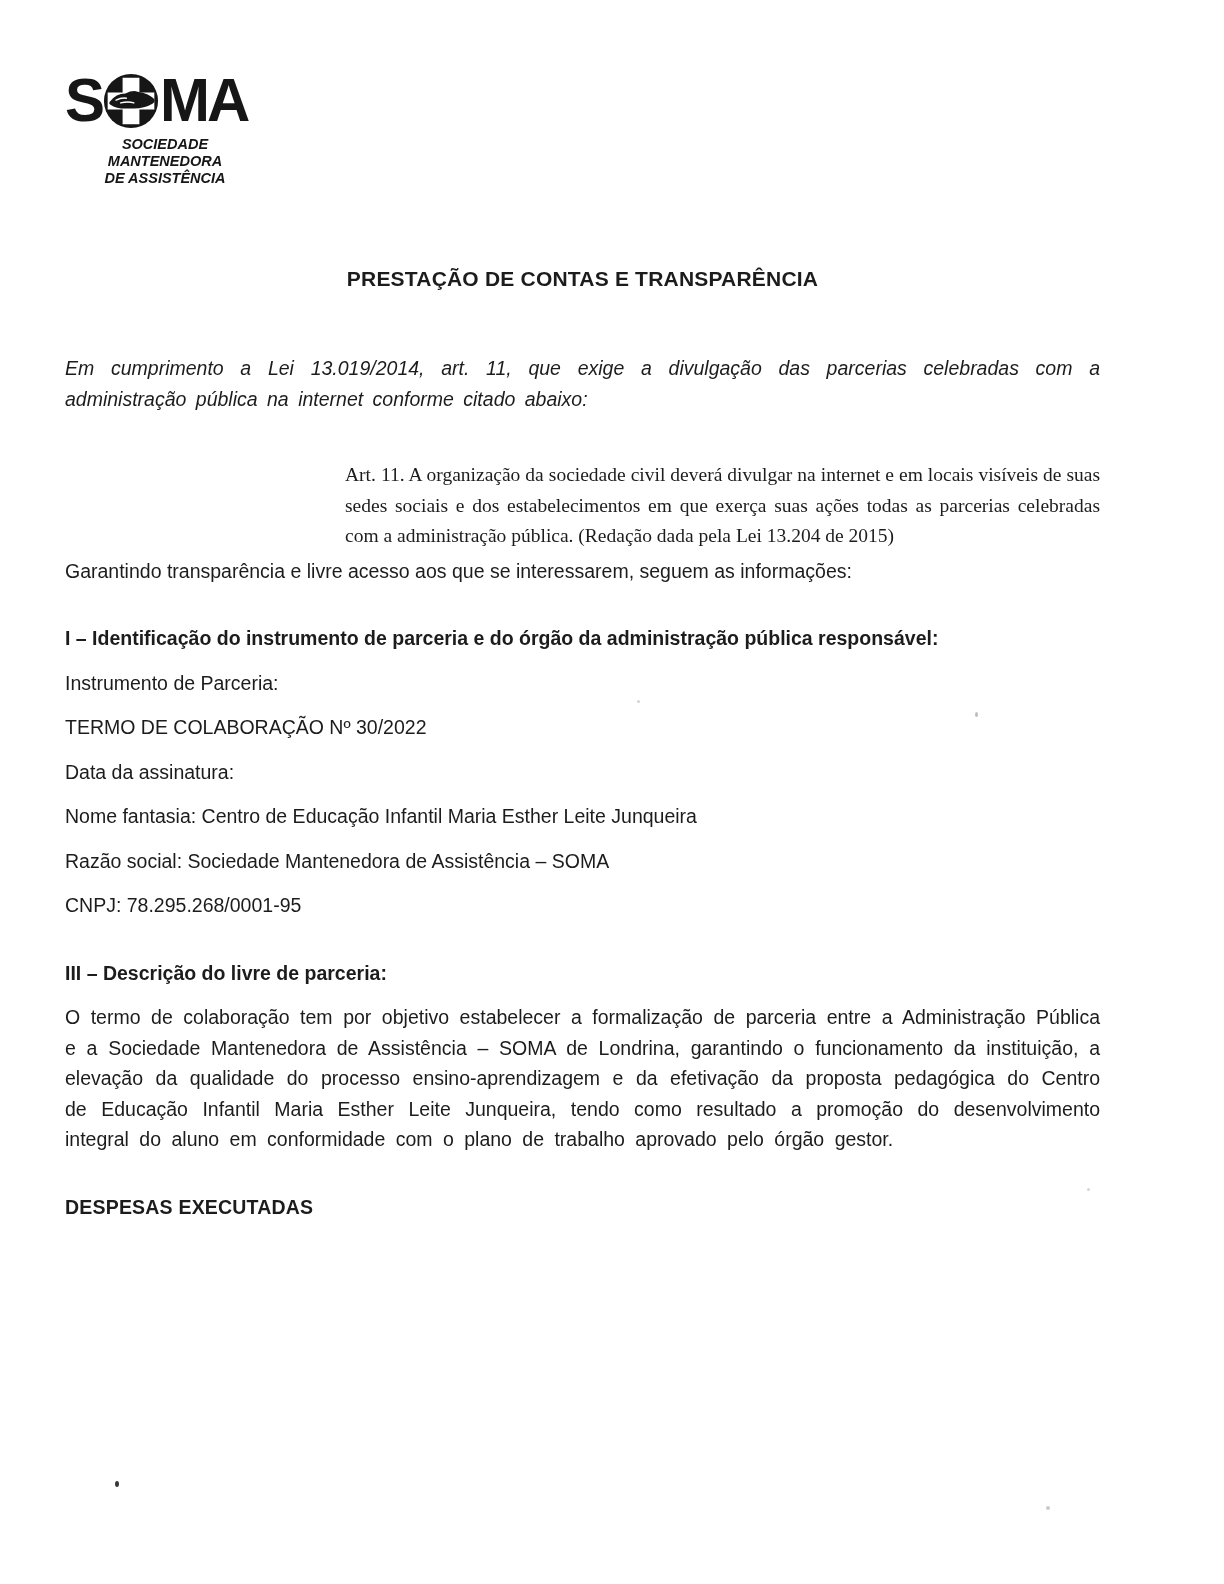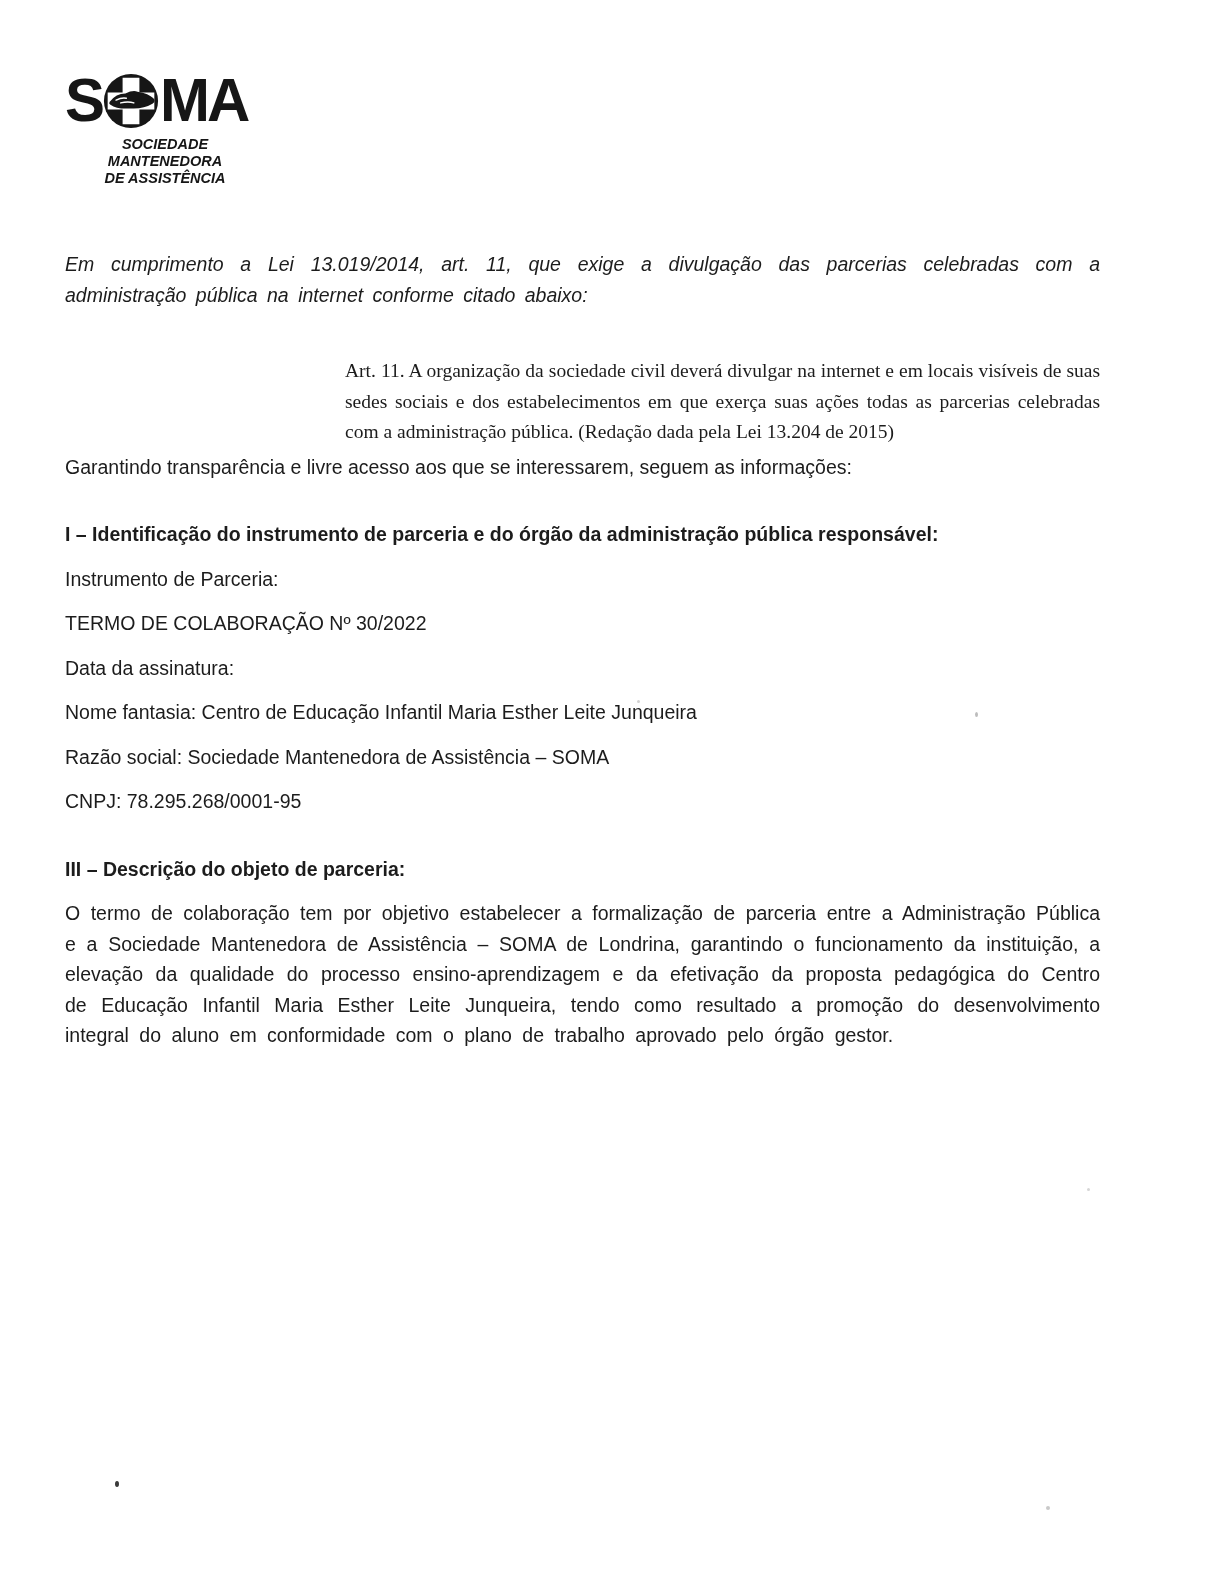--- a/index.html
+++ b/index.html
@@ -125,20 +125,21 @@
         </svg>
       </span>
       <span class="logo-letters">MA</span>
     </div>
     <div class="logo-subtitle">
       <div>SOCIEDADE MANTENEDORA</div>
       <div>DE ASSISTÊNCIA</div>
     </div>
   </div>
 
+  <div class="doc-title">PRESTAÇÃO DE CONTAS E TRANSPARÊNCIA</div>
 
   <div class="body-text">
 
     <p class="intro">Em cumprimento a Lei 13.019/2014, art. 11, que exige a divulgação das parcerias celebradas com a administração pública na internet conforme citado abaixo:</p>
 
     <p class="quote">Art. 11. A organização da sociedade civil deverá divulgar na internet e em locais visíveis de suas sedes sociais e dos estabelecimentos em que exerça suas ações todas as parcerias celebradas com a administração pública. (Redação dada pela Lei 13.204 de 2015)</p>
 
     <p class="note">Garantindo transparência e livre acesso aos que se interessarem, seguem as informações:</p>
 
     <p class="bold">I – Identificação do instrumento de parceria e do órgão da administração pública responsável:</p>
@@ -149,24 +150,25 @@
 
     <p>Data da assinatura:</p>
 
 
     <p>Nome fantasia: Centro de Educação Infantil Maria Esther Leite Junqueira</p>
 
     <p>Razão social: Sociedade Mantenedora de Assistência – SOMA</p>
 
     <p>CNPJ: 78.295.268/0001-95</p>
 
-    <p class="bold">III – Descrição do objeto de parceria:</p>
+    <p class="bold">III – Descrição do livre de parceria:</p>
 
     <p class="section3-body">O termo de colaboração tem por objetivo estabelecer a formalização de parceria entre a Administração Pública e a Sociedade Mantenedora de Assistência – SOMA de Londrina, garantindo o funcionamento da instituição, a elevação da qualidade do processo ensino-aprendizagem e da efetivação da proposta pedagógica do Centro de Educação Infantil Maria Esther Leite Junqueira, tendo como resultado a promoção do desenvolvimento integral do aluno em conformidade com o plano de trabalho aprovado pelo órgão gestor.</p>
 
+    <p class="bold expenses">DESPESAS EXECUTADAS</p>
 
   </div>
 
   <span class="speck speck-1"></span>
   <span class="speck speck-2"></span>
   <span class="speck speck-3"></span>
   <span class="speck speck-4"></span>
   <span class="speck speck-5"></span>
 
 </div>

